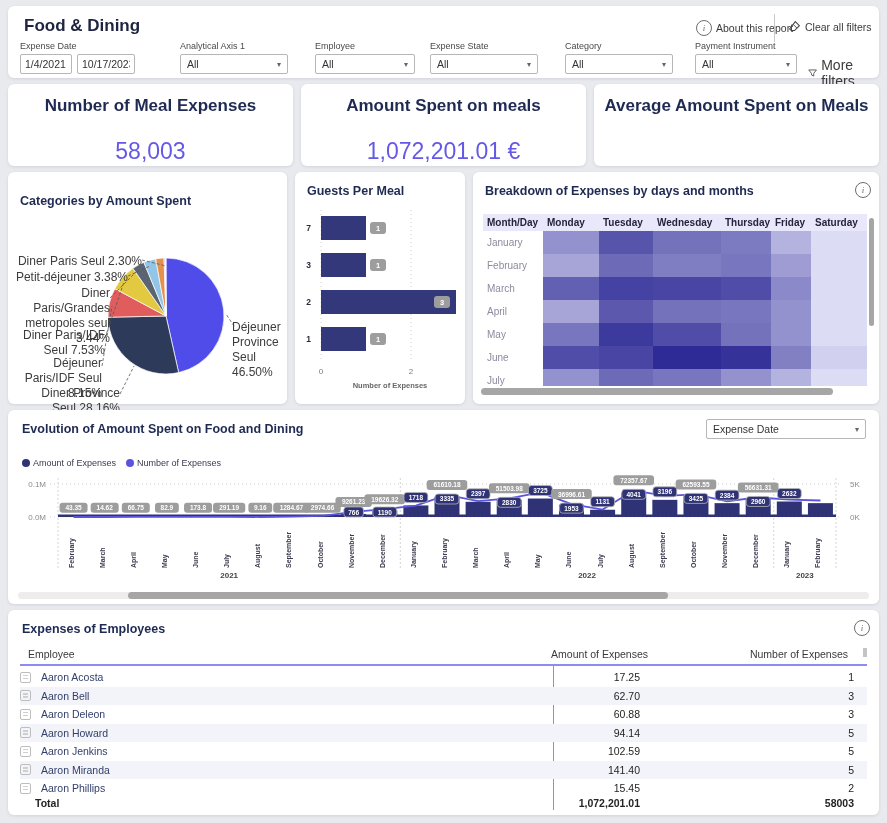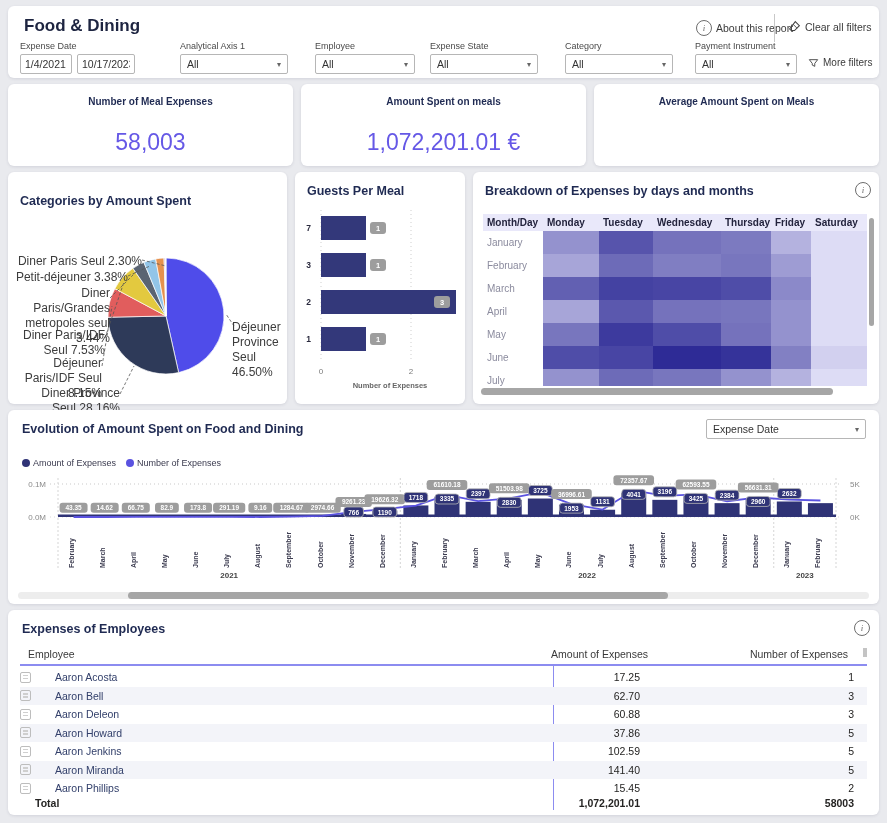--- a/index.html
+++ b/index.html
@@ -9,36 +9,36 @@
   .abs{position:absolute;}
   
   #hdr-title{left:16px;top:10px;font-size:17px;font-weight:bold;color:#1d2440;}
   .hdr-link{font-size:10.5px;color:#3b3b3b;display:flex;align-items:center;gap:4px;cursor:pointer;}
   .flt-label{font-size:9px;color:#4a4a4a;}
   .flt-box{border:1px solid #b6b6b6;border-radius:2px;background:#fff;height:20px;
     font-size:10.5px;color:#333;display:flex;align-items:center;padding:0 6px;box-sizing:border-box;}
   .flt-box .chev{margin-left:auto;color:#666;font-size:8px;}
   input.flt-box{padding:0 4px;}
   
-  .kpi-title{font-size:10px;font-weight:bold;color:#1f2a52;text-align:center;margin-top:12px;}
+  .kpi-title{font-size:17px;font-weight:bold;color:#1f2a52;text-align:center;margin-top:12px;}
   .kpi-value{font-size:23px;color:#6558e6;text-align:center;margin-top:22px;}
   .info-icon{width:14px;height:14px;border:1.2px solid #6d6d6d;border-radius:50%;color:#6d6d6d;
     font-size:9px;display:flex;align-items:center;justify-content:center;font-style:italic;font-family:"Liberation Serif",serif;}
   .pie-label{position:absolute;font-size:12px;color:#3c3c3c;line-height:1.25;}
   .heat-table{border-collapse:collapse;table-layout:fixed;}
   .heat-table th{font-size:10px;color:#23233d;background:#e9e8fa;text-align:left;
     padding:3px 4px;font-weight:bold;white-space:nowrap;overflow:hidden;}
   .heat-table td.mlab{font-size:10px;color:#8b8b9e;padding:2px 4px;background:#fff;white-space:nowrap;}
   .heat-table td{height:19px;padding:0;}
   .scrollbar{position:absolute;background:#a6a6a6;border-radius:4px;}
   .scrolltrack{position:absolute;background:#ededed;border-radius:4px;}
   
   .emp-hdr{font-size:10.5px;color:#3a3a3a;}
   .emp-row{position:absolute;left:12px;right:12px;height:18.5px;display:flex;align-items:center;font-size:10.5px;}
-  .emp-name{color:#33406b;display:flex;align-items:center;gap:24px;}
+  .emp-name{color:#33406b;display:flex;align-items:center;gap:10px;}
   .drill{width:9px;height:9px;border:1px solid #bdbdbd;border-radius:2px;display:inline-block;position:relative;}
   .drill::after{content:"";position:absolute;left:1.5px;top:2px;width:5px;height:1.5px;background:#cfcfcf;box-shadow:0 3px 0 #cfcfcf;}
   .num{position:absolute;text-align:right;color:#252423;}
 </style>
 </head>
 <body>
 
 <div class="card" style="left:8px;top:6px;width:871px;height:72px;">
   <div class="abs" id="hdr-title">Food &amp; Dining</div>
   <div class="abs hdr-link" style="left:688px;top:14px;">
@@ -76,21 +76,21 @@
       <div class="abs flt-box" style="left: 557px; top: 48px; width: 108px;">
         <span>All</span>
         <span class="chev">▾</span>
       </div>
       <div class="abs flt-label" style="left: 687px; top: 35px; text-align: center;">Payment Instrument</div>
       <div class="abs flt-box" style="left: 687px; top: 48px; width: 102px;">
         <span>All</span>
         <span class="chev">▾</span>
       </div>
     </div>
-  <div class="abs hdr-link" style="left:800px;top:51px;font-size:10px;">
+  <div class="abs hdr-link" style="left:800px;top:51px;font-size:14px;">
     <svg width="11" height="10" viewBox="0 0 12 12">
       <path d="M1 2 H11 L7.5 6.5 V10 L4.5 8.5 V6.5 Z" fill="none" stroke="#444" stroke-width="1.1"></path>
     </svg>
     <span>More filters</span>
   </div>
 </div>
 
 <div class="card" style="left:8px;top:84px;width:285px;height:82px;">
   <div class="kpi-title">Number of Meal Expenses</div>
   <div class="kpi-value">58,003</div>
@@ -433,21 +433,21 @@
           <span>Aaron Deleon</span>
         </span>
         <span class="num" style="left: 420px; width: 200px;">60.88</span>
         <span class="num" style="left: 640px; width: 194px;">3</span>
       </div>
       <div class="emp-row" style="top: 113.5px; background: rgb(243, 244, 249);">
         <span class="emp-name">
           <span class="drill"></span>
           <span>Aaron Howard</span>
         </span>
-        <span class="num" style="left: 420px; width: 200px;">37.86</span>
+        <span class="num" style="left: 420px; width: 200px;">94.14</span>
         <span class="num" style="left: 640px; width: 194px;">5</span>
       </div>
       <div class="emp-row" style="top: 132px;">
         <span class="emp-name">
           <span class="drill"></span>
           <span>Aaron Jenkins</span>
         </span>
         <span class="num" style="left: 420px; width: 200px;">102.59</span>
         <span class="num" style="left: 640px; width: 194px;">5</span>
       </div>

